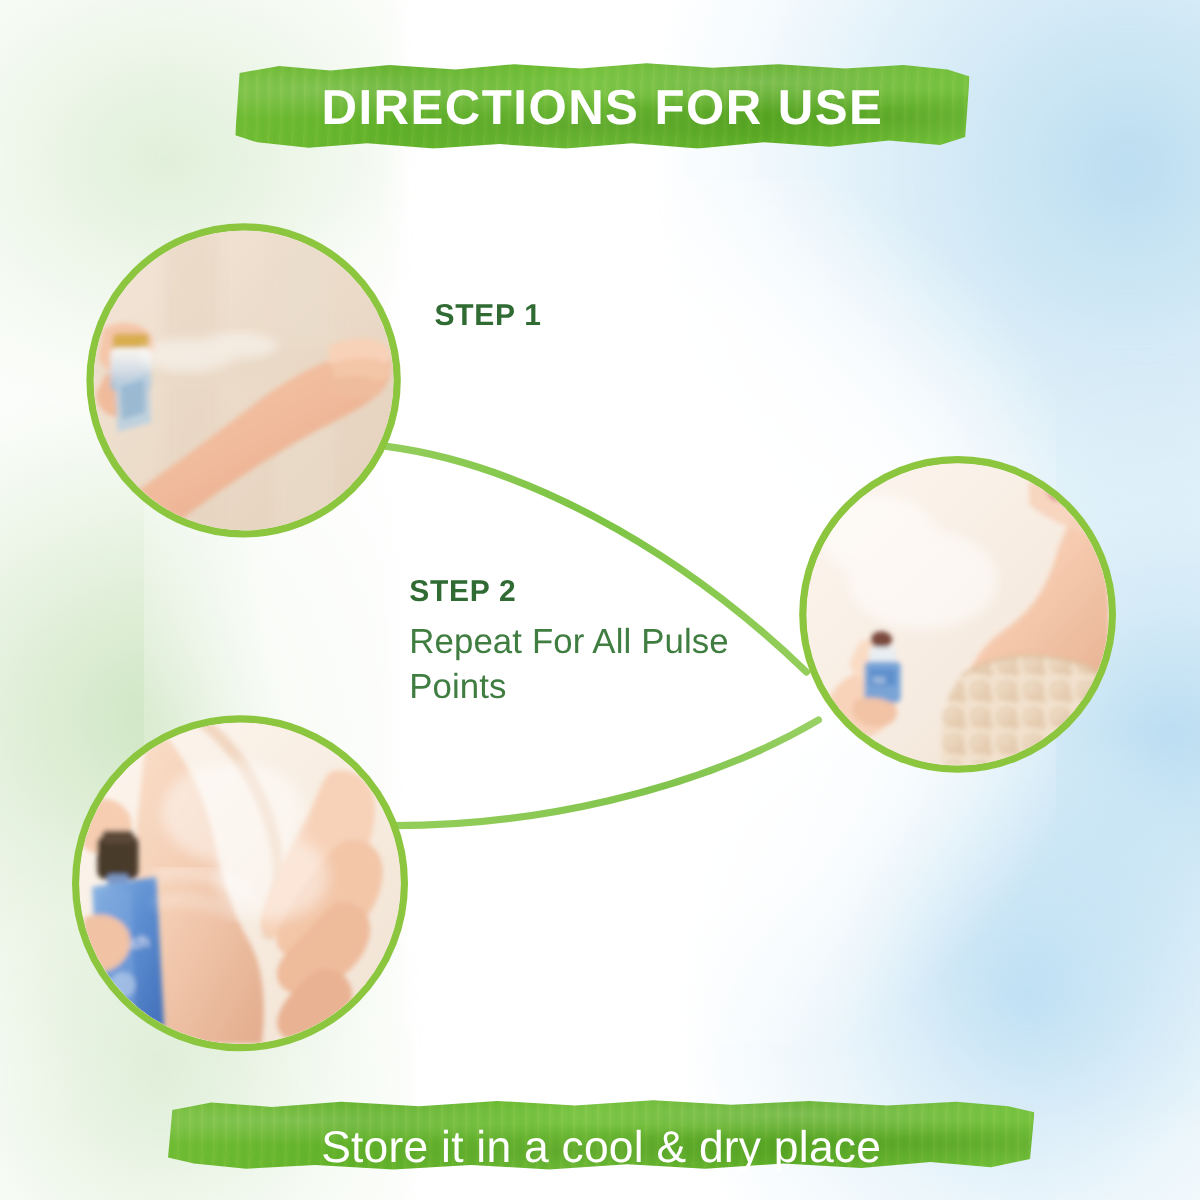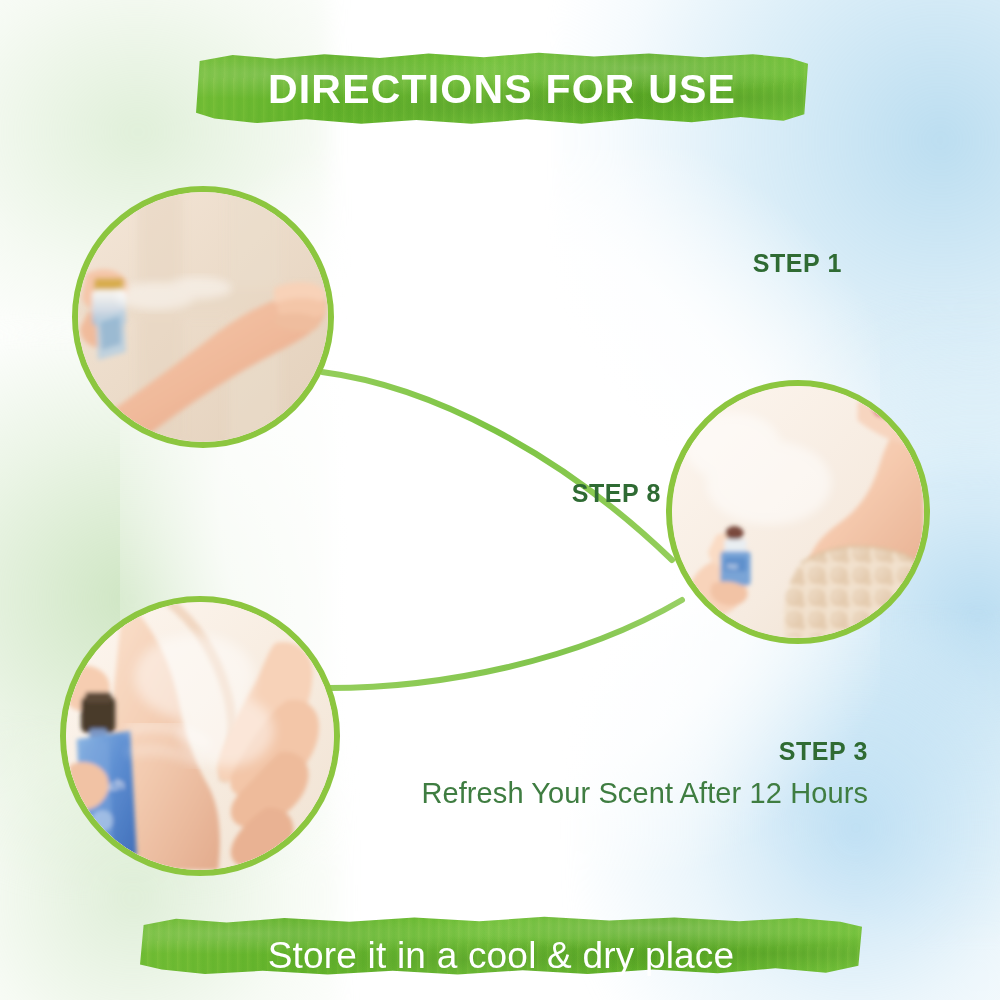--- a/index.html
+++ b/index.html
@@ -195,21 +195,21 @@
     inset: 0;
     border-radius: 50%;
     overflow: hidden;
   }
 
   #circle-1 { left: 72px; top: 186px; width: 262px; height: 262px; }
   #circle-2 { left: 666px; top: 380px; width: 264px; height: 264px; }
   #circle-3 { left: 60px; top: 596px; width: 280px; height: 280px; }
 
   
-  .step-block { position: absolute; text-align: right; }
+  .step-block { position: absolute; }
   .step-title {
     color: #2f6b33;
     font-size: 25px;
     font-weight: 700;
     letter-spacing: 0.6px;
     margin: 0 0 8px 0;
     line-height: 1.1;
   }
   .step-desc {
     color: #3f7d41;
@@ -388,21 +388,25 @@
         </g>
         <g opacity="0.5" filter="url(#soft2b)">
           <ellipse cx="96" cy="96" rx="62" ry="42" fill="#ffffff"></ellipse>
           <ellipse cx="60" cy="60" rx="48" ry="34" fill="#ffffff"></ellipse>
         </g>
       </svg>
     </div>
   </div>
 
   <div class="step-block" id="step-2-block">
-    <p class="step-title">STEP 8</p>
+    <p class="step-title">STEP 2</p>
+    <p class="step-desc">
+      <span>Repeat For All Pulse</span><br>
+      <span>Points</span>
+    </p>
   </div>
 
   <div class="photo-circle" id="circle-3">
     <div class="photo-inner">
       <svg width="100%" height="100%" viewBox="0 0 250 250" preserveAspectRatio="xMidYMid slice">
         <defs>
           <linearGradient id="bg3" x1="0" y1="0" x2="1" y2="1">
             <stop offset="0%" stop-color="#fdf6ef"></stop>
             <stop offset="55%" stop-color="#f7ece0"></stop>
             <stop offset="100%" stop-color="#f0e2d2"></stop>
@@ -462,23 +466,19 @@
           <ellipse cx="150" cy="120" rx="44" ry="34" fill="#ffffff"></ellipse>
         </g>
         <g opacity="0.55" filter="url(#soft3b)">
           <path d="M 56 120 C 84 112, 112 118, 134 134" fill="none" stroke="#ffffff" stroke-width="7"></path>
           <path d="M 58 140 C 84 134, 108 140, 126 152" fill="none" stroke="#ffffff" stroke-width="5"></path>
         </g>
       </svg>
     </div>
   </div>
 
-  <div class="step-block" id="step-3-block">
-    <p class="step-title">STEP 3</p>
-    <p class="step-desc">Refresh Your Scent After 12 Hours</p>
-  </div>
 
   <div class="banner" id="bottom-banner">
     <div class="banner-stroke"></div>
     <div class="banner-text">Store it in a cool &amp; dry place</div>
   </div>
 
 </div>
 
 </body></html>

